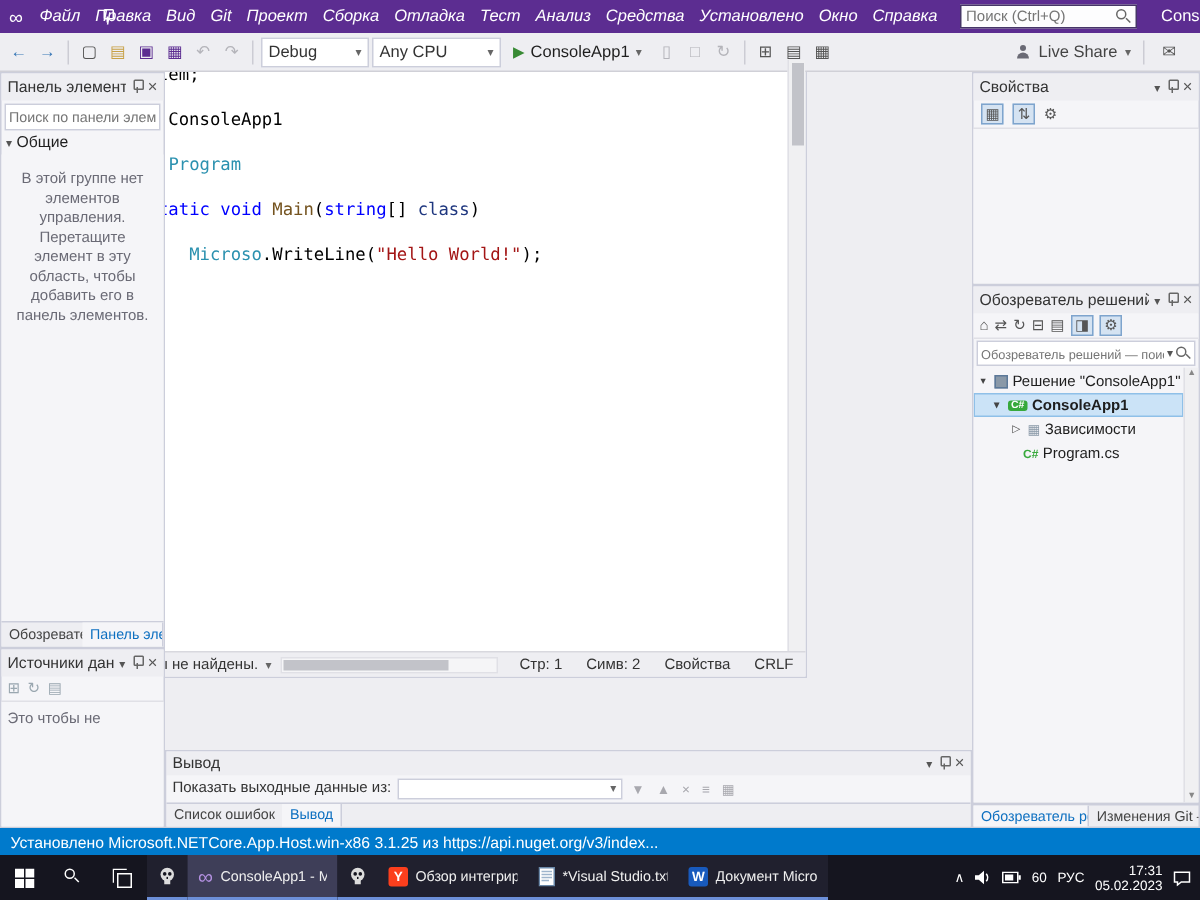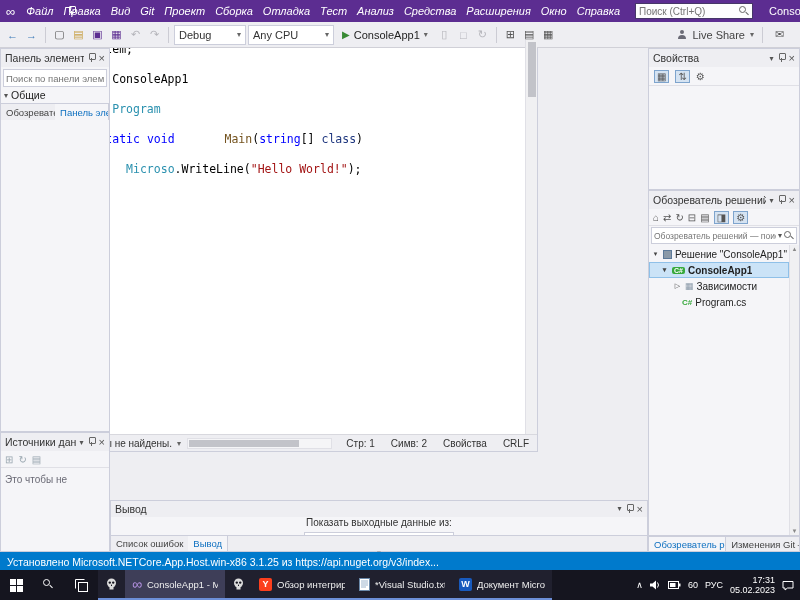--- a/index.html
+++ b/index.html
@@ -83,36 +83,36 @@
   .cstext { color:#37a93c; font-size:8px; font-weight:bold; flex:0 0 auto; }
   .clsicon { color:#2b91af; font-size:9px; } .methicon { color:#652d90; font-size:9px; }
   #navplus { width:16px; display:flex; align-items:center; justify-content:center; color:#666; font-size:9px; }
   #codewrap { flex:1; display:flex; overflow:hidden; }
   #codearea { flex:1; font-family:"DejaVu Sans Mono", monospace; font-size:11.5px; padding-top:2px; overflow:hidden; }
   .cl { display:flex; height:15px; line-height:15px; }
   .lnum { width:28px; text-align:right; color:#2b91af; padding-right:4px; flex:0 0 auto; }
   .fold { width:14px; flex:0 0 auto; display:flex; align-items:center; justify-content:center; }
   .foldbox { width:9px; height:9px; border:1px solid #a0a0a0; color:#333; font-size:8px; line-height:7px; text-align:center; background:#fff; }
   .ctext { white-space:pre; }
-  .tk-k { color:#0000ff; } .tk-t { color:#2b91af; } .tk-s { color:#a31515; } .tk-m { color:#74531f;margin-left:43px; }
+  .tk-k { color:#0000ff; } .tk-t { color:#2b91af; } .tk-s { color:#a31515; } .tk-m { color:#74531f; }
   .tk-pr { color:#1f377f; } .tk-d { color:#000; }
   #vscroll { width:12px; background:#f0f0f2; border-left:1px solid #e0e0e6; position:relative; flex:0 0 auto; }
   #vthumb { position:absolute; top:2px; left:2px; width:8px; height:55px; background:#c2c3c9; }
   #edstatus { height:17px; background:#eeeef2; border-top:1px solid #d8d8de; display:flex; align-items:center; font-size:10px; color:#333; }
   #zoomctl { display:flex; align-items:center; gap:3px; padding:0 6px; border-right:1px solid #d0d0d7; height:100%; }
   .healthdot { width:11px; height:11px; border-radius:50%; background:#388a34; color:#fff; font-size:7.5px;
                display:flex; align-items:center; justify-content:center; margin:0 4px; }
   #hscroll { flex:1; height:11px; background:#f5f5f7; border:1px solid #e0e0e6; margin:0 6px; position:relative; }
   #hthumb { position:absolute; left:1px; top:1px; width:110px; height:7px; background:#c2c3c9; }
   .stat { padding:0 8px; color:#333; white-space:nowrap; }
 
   
   #output { left:110px; top:500px; width:538px; height:52px; display:flex; flex-direction:column; }
   #out-tools { height:18px; display:flex; align-items:center; gap:4px; padding:0 4px; font-size:10px; color:#333;
-               background:#f5f5f8;flex-direction:column; }
+               background:#f5f5f8; }
   #out-combo { width:150px; height:14px; background:#fff; border:1px solid #cccedb; display:flex; align-items:center;
                justify-content:flex-end; padding:0 3px; }
   .outicon { color:#a8a8ae; font-size:9px; padding:0 2px; }
 
   
   #props { left:648px; top:48px; width:152px; height:142px; display:flex; flex-direction:column; }
   #prop-tools { height:19px; display:flex; align-items:center; gap:6px; padding:0 5px; border-bottom:1px solid #e0e0e6; color:#555; font-size:10px; }
   .tgl { border:1px solid #7ea4cd; background:#d5e3f2; padding:0 2px; }
   #prop-body { flex:1; background:#f5f5f8; }
 
@@ -168,21 +168,21 @@
     <span class="mi">Файл</span>
     <span class="mi">Правка</span>
     <span class="mi">Вид</span>
     <span class="mi">Git</span>
     <span class="mi">Проект</span>
     <span class="mi">Сборка</span>
     <span class="mi">Отладка</span>
     <span class="mi">Тест</span>
     <span class="mi">Анализ</span>
     <span class="mi">Средства</span>
-    <span class="mi">Расширения</span>
+    <span class="mi">Установлено</span>
     <span class="mi">Окно</span>
     <span class="mi">Справка</span>
     <div id="qsearch">
       <input placeholder="Поиск (Ctrl+Q)" style="">
       <span class="lens"></span>
     </div>
     <span id="wtitle">ConsoleApp1</span>
 
   </div>
 
@@ -232,20 +232,21 @@
       <span class="pin"></span>
       <span class="pclose">×</span>
     </div>
     <div class="searchrow">
       <input placeholder="Поиск по панели элемен" style="">
     </div>
     <div id="tb-section">
       <span class="pdd">▾</span>
       <span>Общие</span>
     </div>
+    <div id="tb-body">В этой группе нет элементов управления. Перетащите элемент в эту область, чтобы добавить его в панель элементов.</div>
     <div class="btabs">
       <span class="btab">Обозревате...</span>
       <span class="btab active">Панель эле...</span>
     </div>
   </div>
 
   <div id="datasources" class="panel">
     <div class="phead">
       <span class="ptitle">Источники данных</span>
       <span class="pdd">▾</span>

